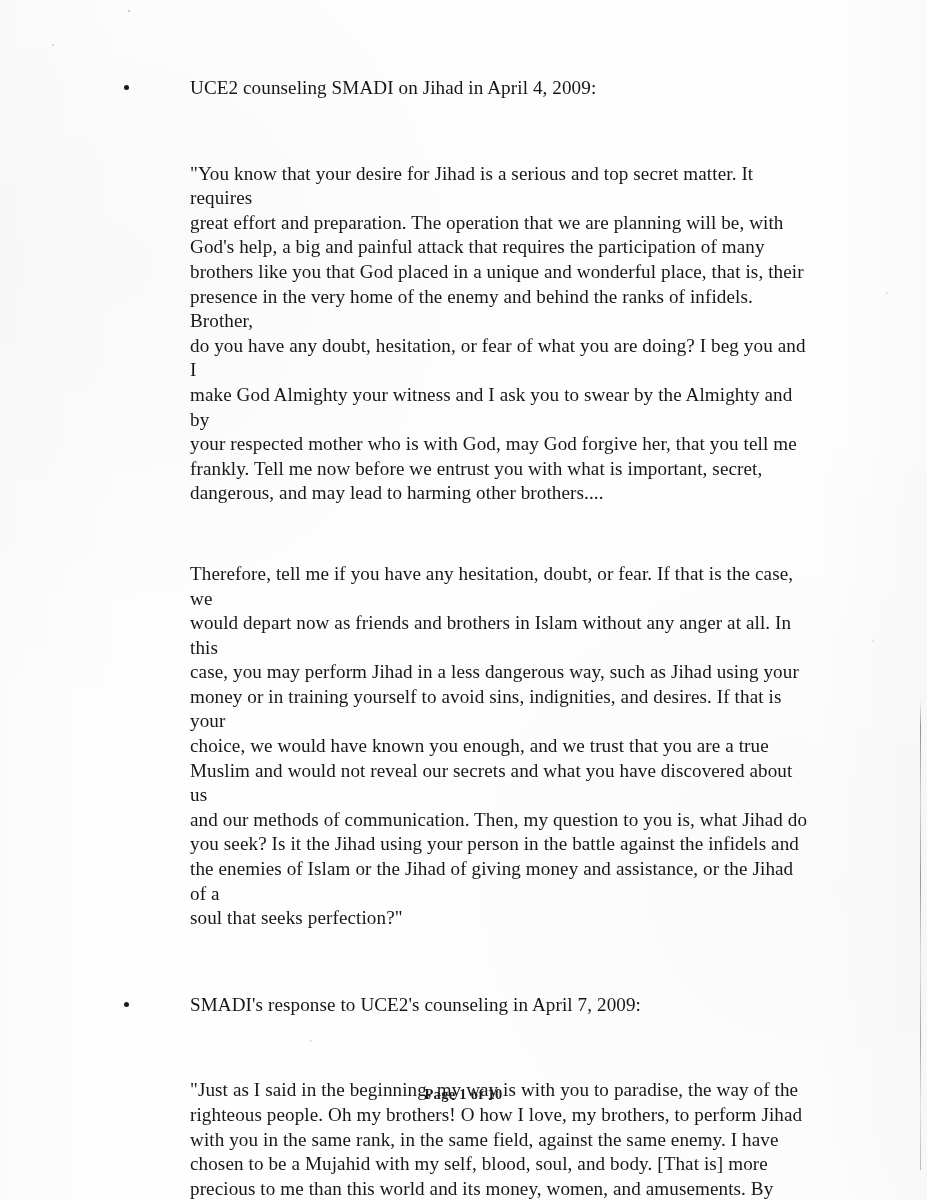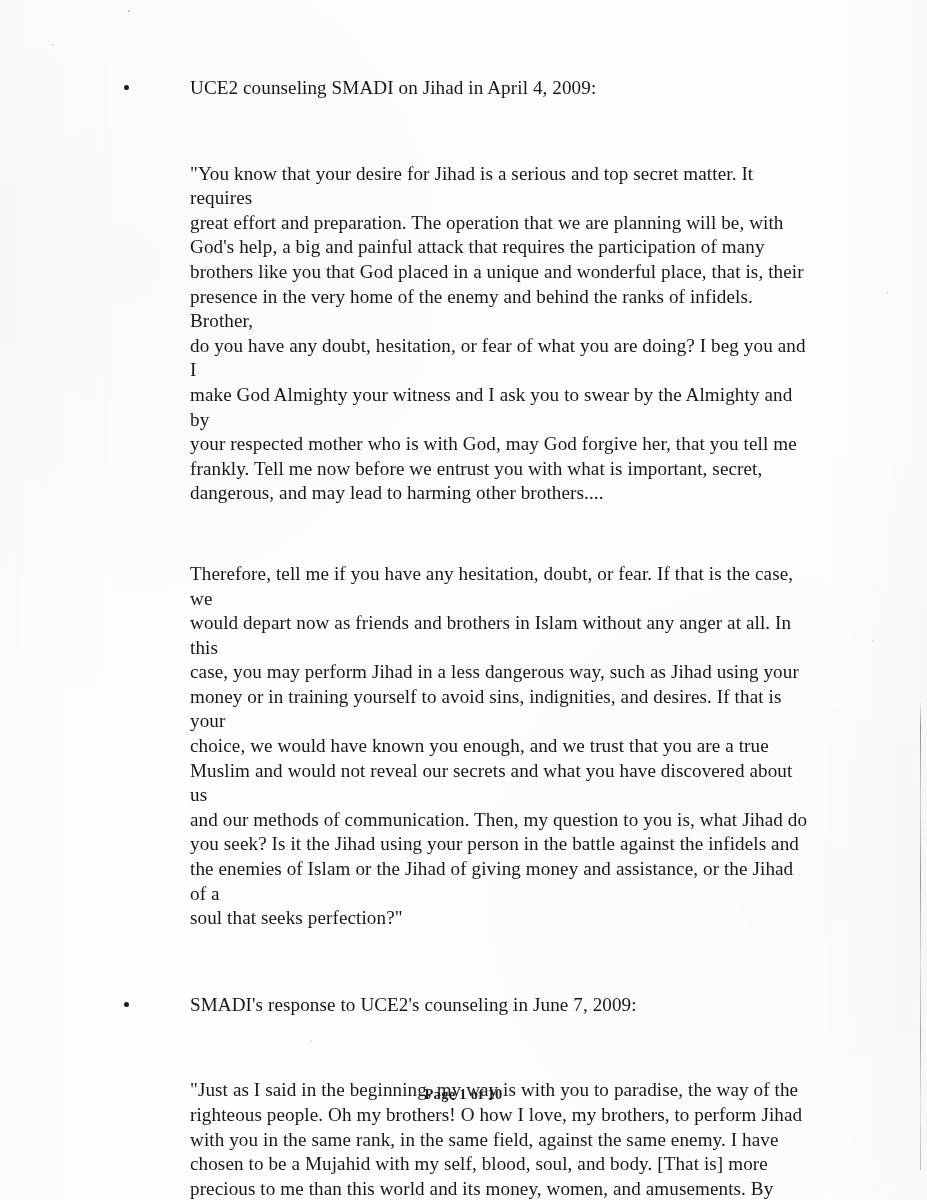--- a/index.html
+++ b/index.html
@@ -159,21 +159,21 @@
 and our methods of communication.  Then, my question to you is, what Jihad do
 you seek?  Is it the Jihad using your person in the battle against the infidels and
 the enemies of Islam or the Jihad of giving money and assistance, or the Jihad of a
 soul that seeks perfection?"</p>
     </div>
 
     <div class="gap-para-to-heading"></div>
 
     <div class="bullet-block">
       <span class="bullet-dot" title="•"></span>
-      <div class="heading-text">SMADI's response to UCE2's counseling in June 7, 2009:</div>
+      <div class="heading-text">SMADI's response to UCE2's counseling in April 7, 2009:</div>
     </div>
 
     <div class="gap-heading-to-para"></div>
 
     <div class="para-block">
       <p class="para">"Just as I said in the beginning, my way is with you to paradise, the way of the
 righteous people.  Oh my brothers!  O how I love, my brothers, to perform Jihad
 with you in the same rank, in the same field, against the same enemy.  I have
 chosen to be a Mujahid with my self, blood, soul, and body.  [That is] more
 precious to me than this world and its money, women, and amusements.  By God,

